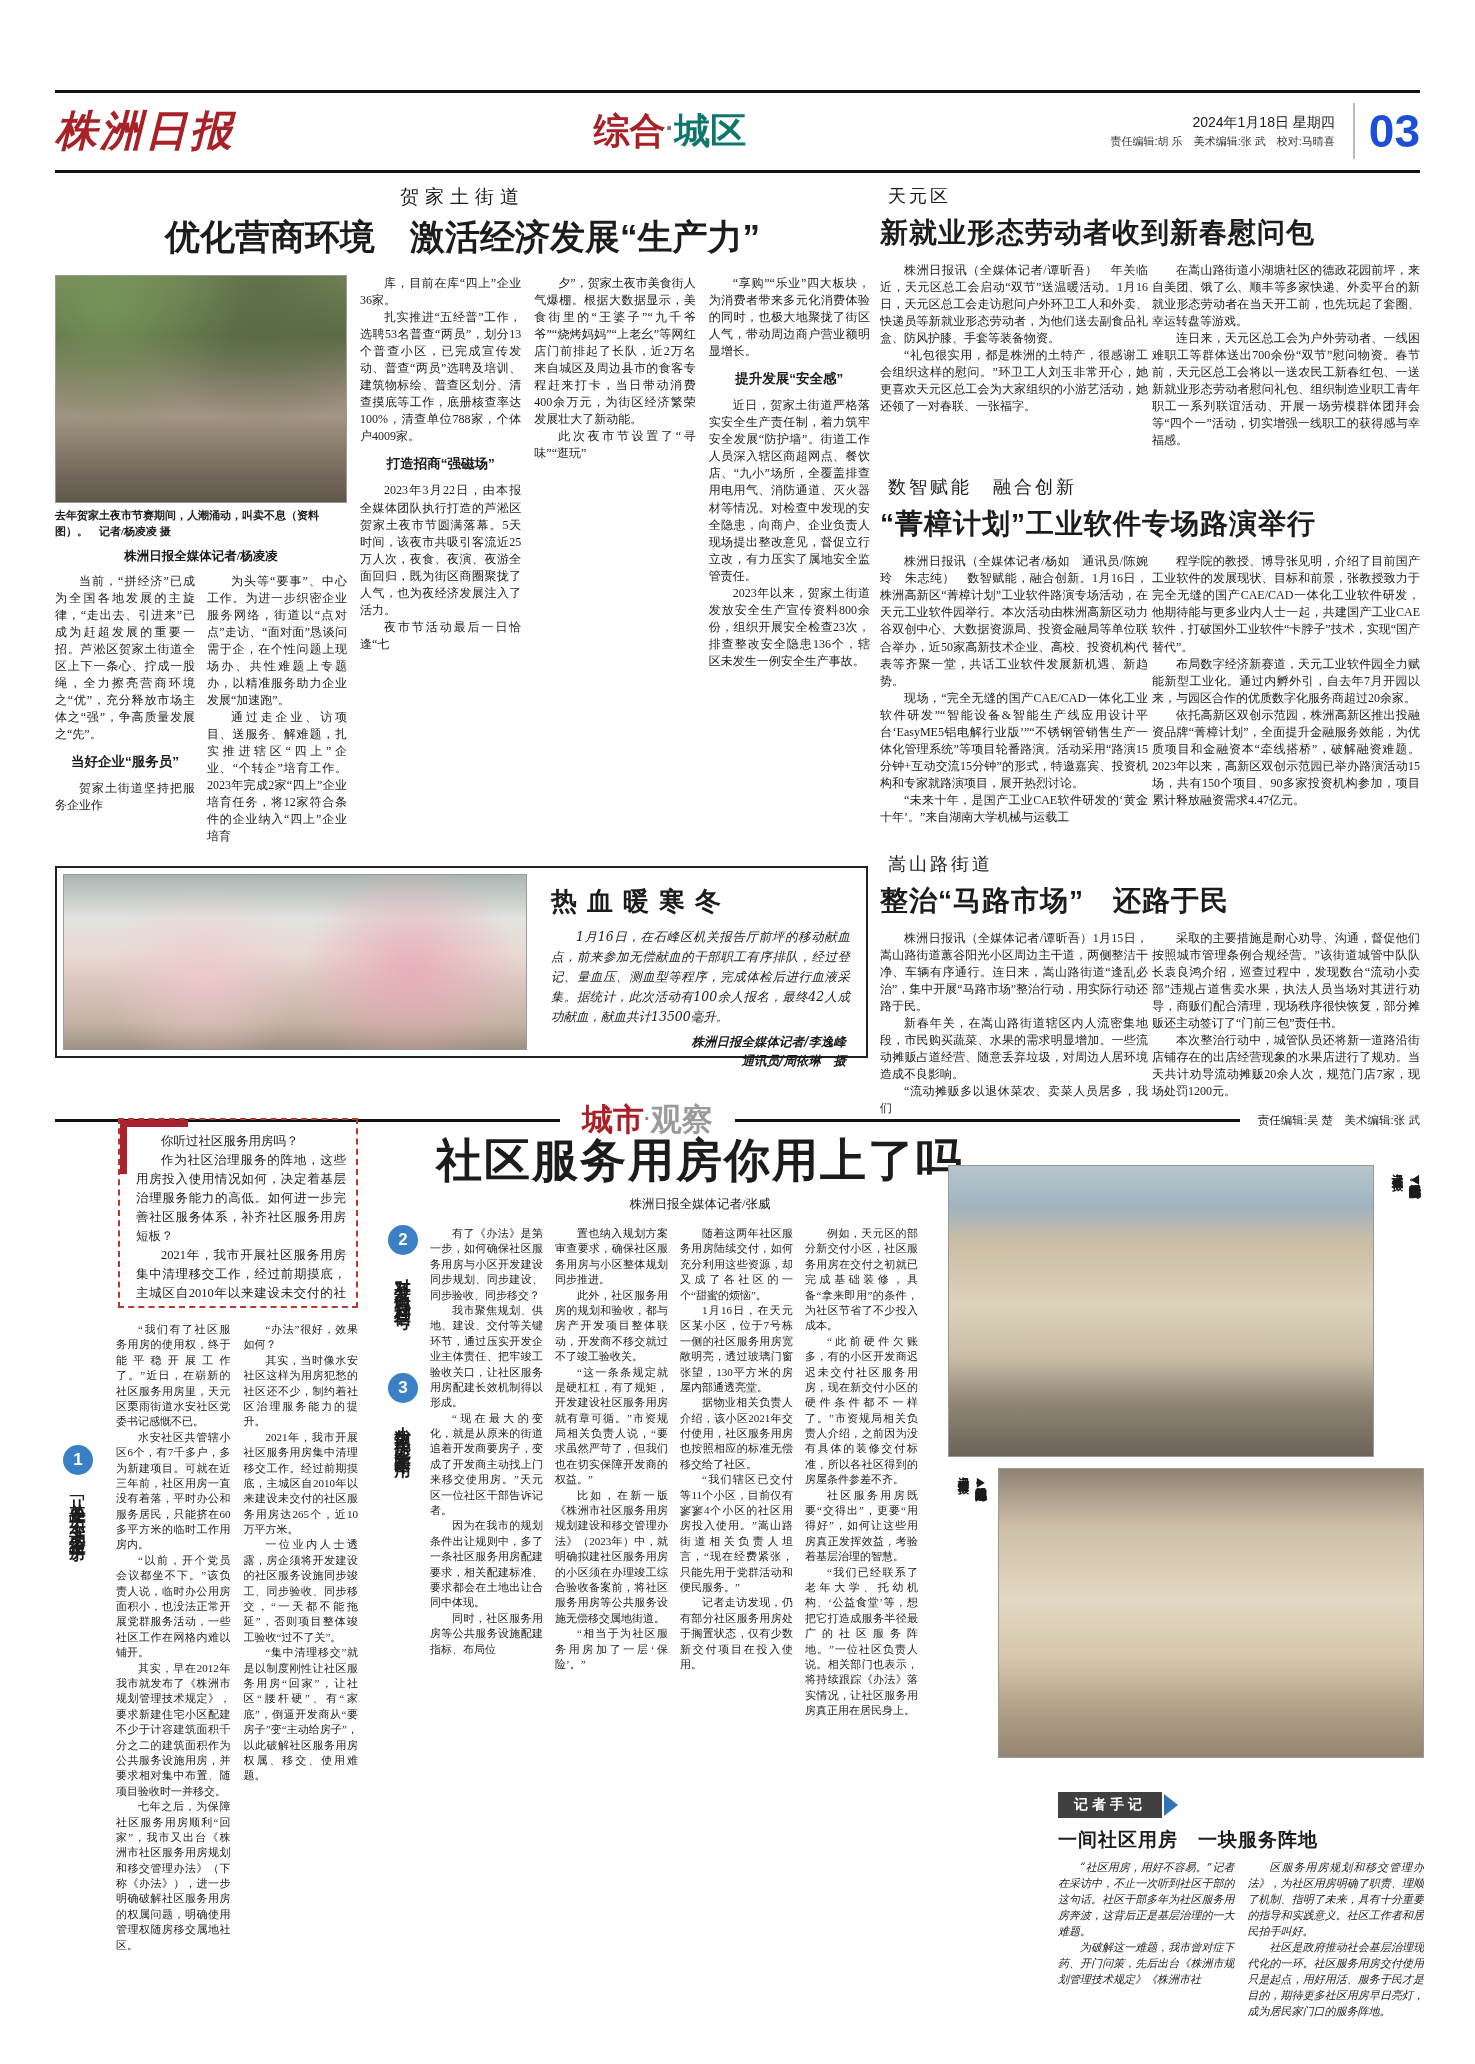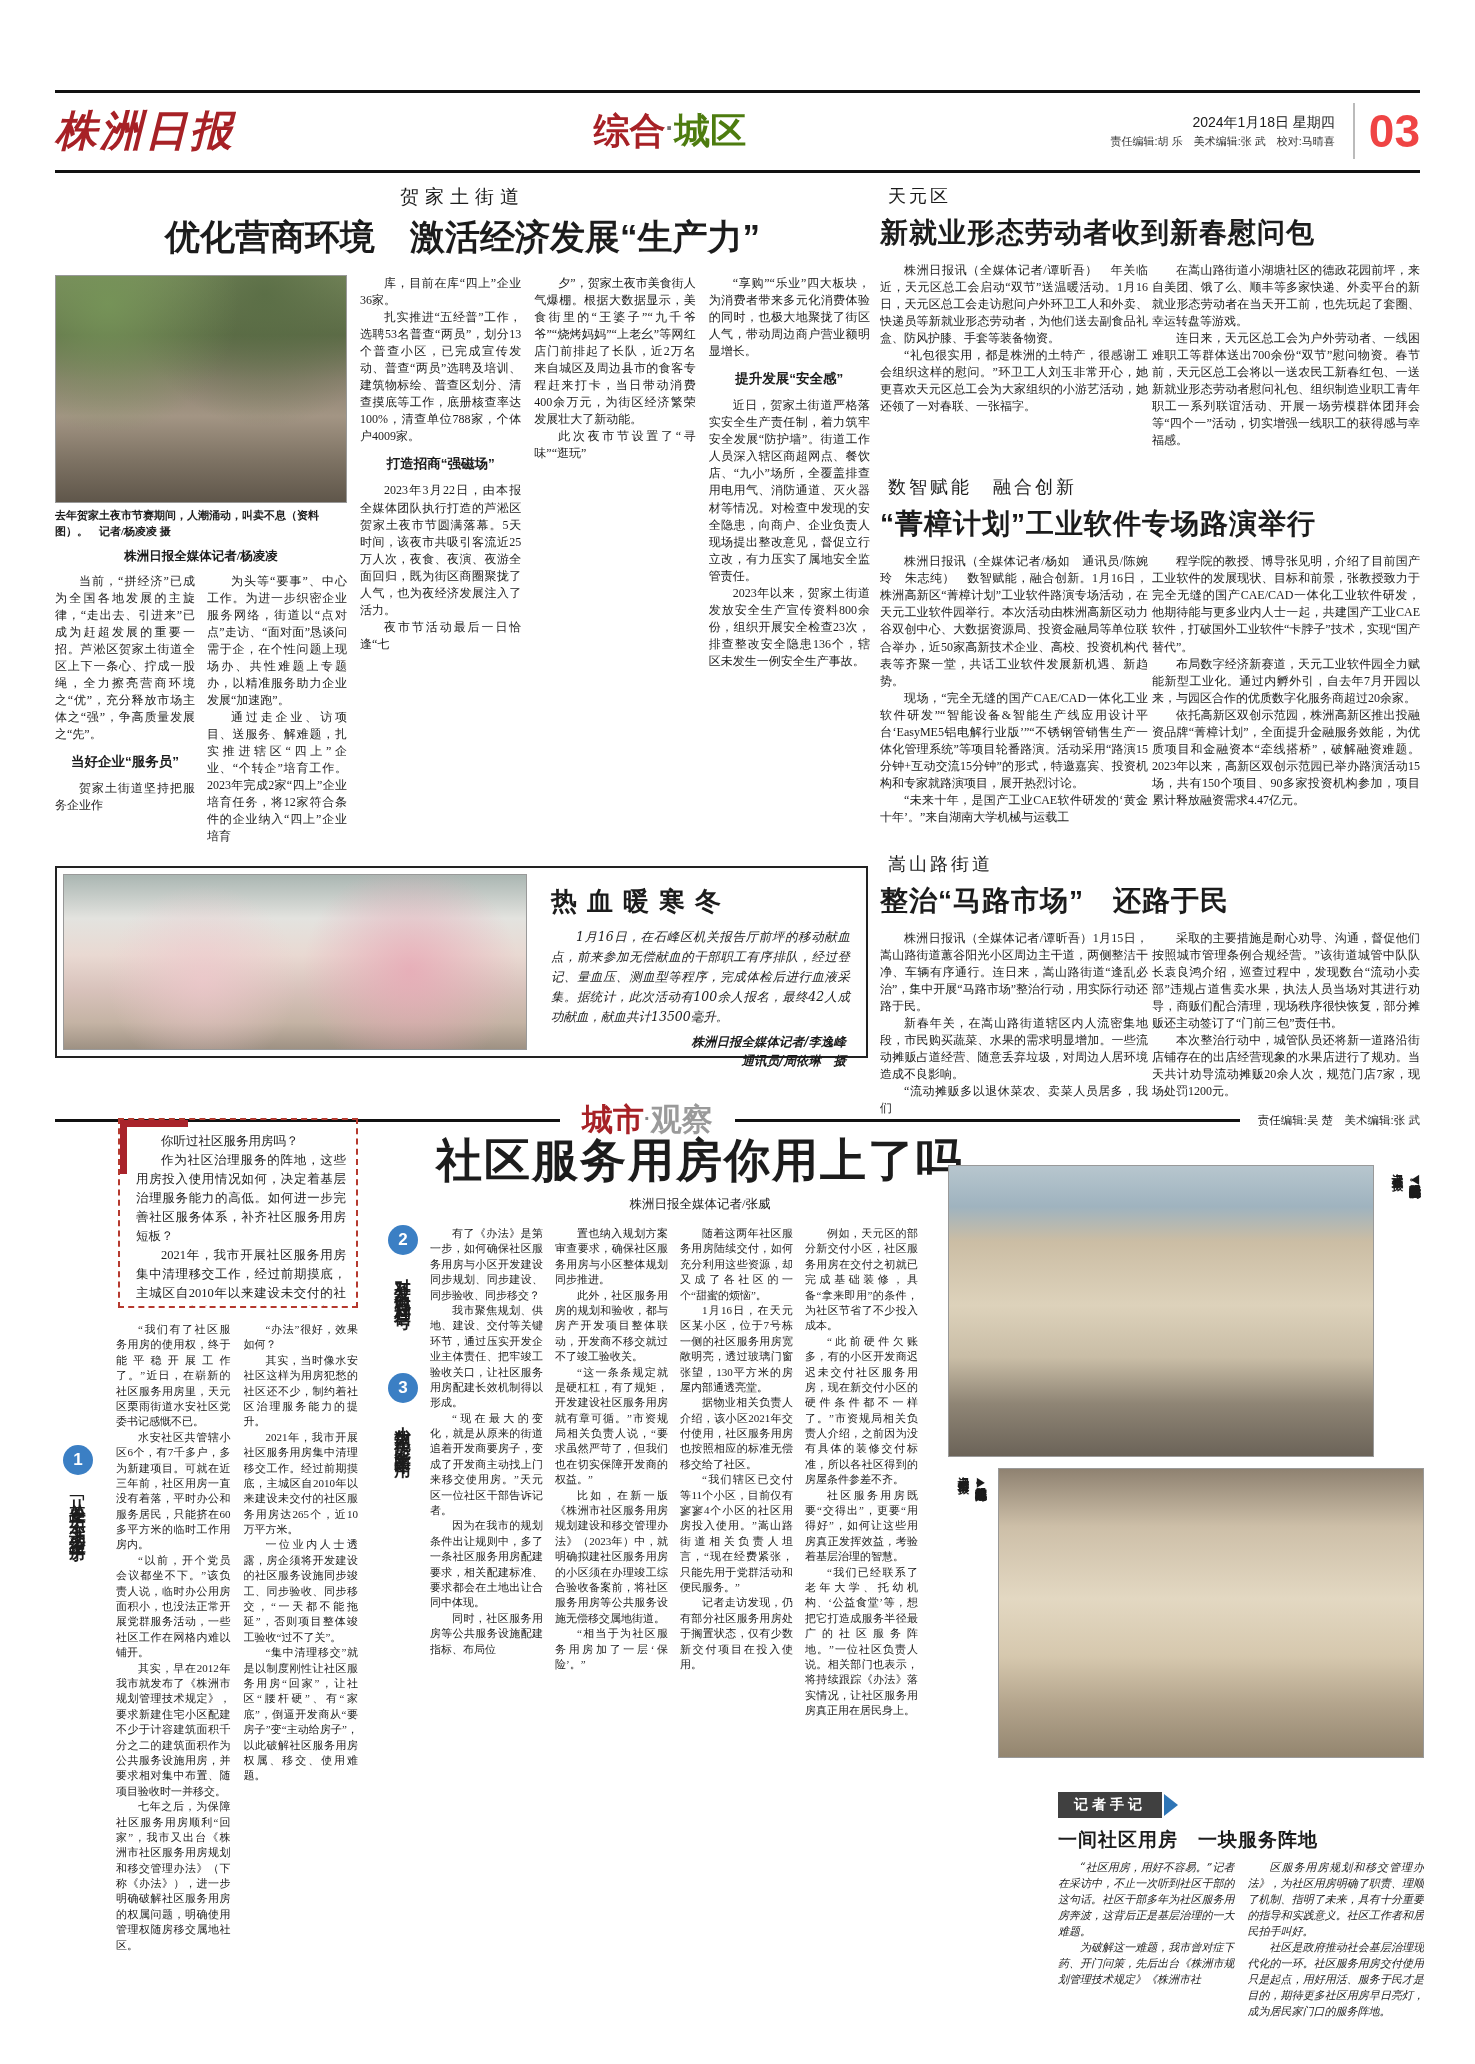--- a/index.html
+++ b/index.html
@@ -6,26 +6,26 @@
   .page{position:relative;width:1475px;height:2064px;background:#fff;margin:0 auto;
         font-family:"Liberation Serif",serif;color:#1c1c1c;overflow:hidden;}
   .rule{position:absolute;background:#111;}
   
   .hdr{position:absolute;left:55px;top:96px;width:1365px;height:70px;display:flex;align-items:center;}
   .masthead{width:250px;font-size:42px;font-weight:700;font-style:italic;color:#a72126;
             letter-spacing:3px;font-family:"Liberation Serif",serif;}
   .sect{flex:1;text-align:center;font-family:"Liberation Sans",sans-serif;font-weight:900;font-size:36px;}
   .sect .red{color:#a72126;}
   .sect .dot{color:#777;font-size:26px;vertical-align:6px;}
-  .sect .gray{color:#4d7c0f;}
+  .sect .gray{color:#0f766e;}
   .hmeta{width:300px;text-align:right;line-height:1.5;}
   .hdate{font-size:14px;font-family:"Liberation Sans",sans-serif;}
   .heds{font-size:11px;color:#333;font-family:"Liberation Sans",sans-serif;}
   .hsep{width:2px;height:56px;background:#bbb;margin:0 14px 0 18px;}
-  .pageno{font-size:46px;font-weight:900;color:#ef4444;font-family:"Liberation Sans",sans-serif;}
+  .pageno{font-size:46px;font-weight:900;color:#1d4ed8;font-family:"Liberation Sans",sans-serif;}
   
   .kicker{text-align:center;font-size:19px;letter-spacing:6px;font-family:"Liberation Sans",sans-serif;}
   .kicker-l{font-size:18px;letter-spacing:3px;font-family:"Liberation Sans",sans-serif;margin-left:8px;}
   .headline{text-align:center;font-weight:900;font-family:"Liberation Sans",sans-serif;}
   .col{flex:1;font-size:12px;line-height:1.42;text-align:justify;overflow:hidden;}
   .col p{margin:0;text-indent:2em;}
   .subhead{font-weight:700;text-align:center;font-size:13.5px;margin:9px 0;
            font-family:"Liberation Sans",sans-serif;}
   .photo{border:1px solid #999;}
   .cap{font-size:11px;font-weight:700;line-height:1.45;margin-top:5px;}

